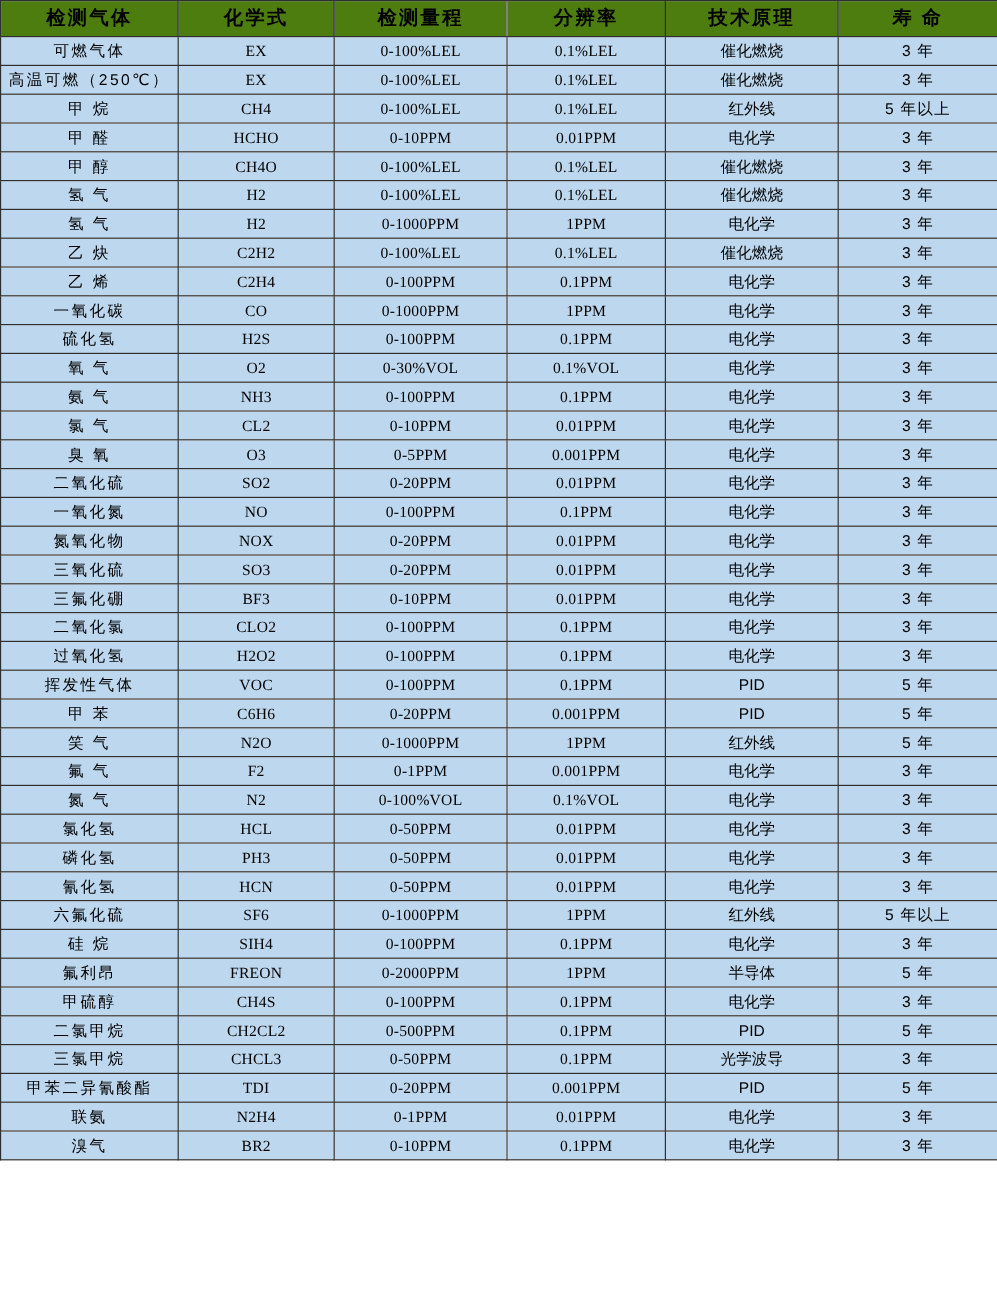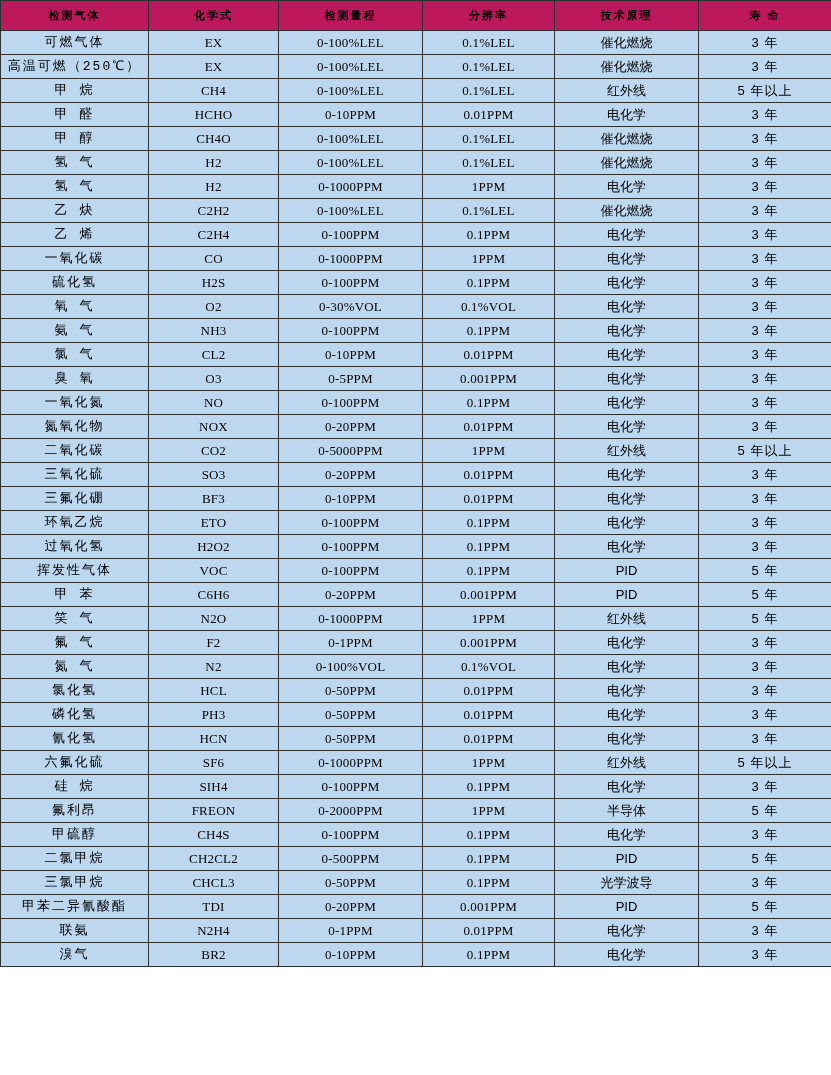--- a/index.html
+++ b/index.html
@@ -27,36 +27,35 @@
 
   #gas-table th, #gas-table td {
     border: 1px solid #2f2f2f;
     text-align: center;
     vertical-align: middle;
     color: #000000;
     white-space: nowrap;
     overflow: hidden;
   }
   #gas-table thead th {
-    background: #be185d;
+    background: #4d7c0f;
     height: 27px;
-    font-size: 11px;
+    font-size: 16px;
     font-weight: bold;
     letter-spacing: 2px;
   }
   #gas-table tbody td {
     background: #bdd7ee;
     height: 21px;
     line-height: 21px;
     font-size: 13px;
     font-weight: normal;
   }
   #gas-table tbody td.name {
     letter-spacing: 2px;
-    font-family: Liberation Mono, monospace;
   }
   #gas-table tbody td.formula,
   #gas-table tbody td.range,
   #gas-table tbody td.res {
     font-family: "Liberation Serif", "DejaVu Serif", serif;
     font-size: 13px;
     letter-spacing: 0.2px;
   }
   #gas-table tbody td.life {
     letter-spacing: 1px;
@@ -199,62 +198,62 @@
       </tr>
       <tr>
         <td class="name">臭 氧</td>
         <td class="formula">O3</td>
         <td class="range">0-5PPM</td>
         <td class="res">0.001PPM</td>
         <td class="principle">电化学</td>
         <td class="life">3 年</td>
       </tr>
       <tr>
+        <td class="name">二氧化硫</td>
+        <td class="formula">SO2</td>
+        <td class="range">0-20PPM</td>
+        <td class="res">0.01PPM</td>
+        <td class="principle">电化学</td>
+        <td class="life">3 年</td>
+      </tr>
+      <tr>
         <td class="name">一氧化氮</td>
         <td class="formula">NO</td>
         <td class="range">0-100PPM</td>
         <td class="res">0.1PPM</td>
         <td class="principle">电化学</td>
         <td class="life">3 年</td>
       </tr>
       <tr>
         <td class="name">氮氧化物</td>
         <td class="formula">NOX</td>
         <td class="range">0-20PPM</td>
         <td class="res">0.01PPM</td>
         <td class="principle">电化学</td>
         <td class="life">3 年</td>
       </tr>
       <tr>
-        <td class="name">二氧化碳</td>
-        <td class="formula">CO2</td>
-        <td class="range">0-5000PPM</td>
-        <td class="res">1PPM</td>
-        <td class="principle">红外线</td>
-        <td class="life">5 年以上</td>
-      </tr>
-      <tr>
         <td class="name">三氧化硫</td>
         <td class="formula">SO3</td>
         <td class="range">0-20PPM</td>
         <td class="res">0.01PPM</td>
         <td class="principle">电化学</td>
         <td class="life">3 年</td>
       </tr>
       <tr>
         <td class="name">三氟化硼</td>
         <td class="formula">BF3</td>
         <td class="range">0-10PPM</td>
         <td class="res">0.01PPM</td>
         <td class="principle">电化学</td>
         <td class="life">3 年</td>
       </tr>
       <tr>
-        <td class="name">环氧乙烷</td>
-        <td class="formula">ETO</td>
+        <td class="name">二氧化氯</td>
+        <td class="formula">CLO2</td>
         <td class="range">0-100PPM</td>
         <td class="res">0.1PPM</td>
         <td class="principle">电化学</td>
         <td class="life">3 年</td>
       </tr>
       <tr>
         <td class="name">过氧化氢</td>
         <td class="formula">H2O2</td>
         <td class="range">0-100PPM</td>
         <td class="res">0.1PPM</td>

